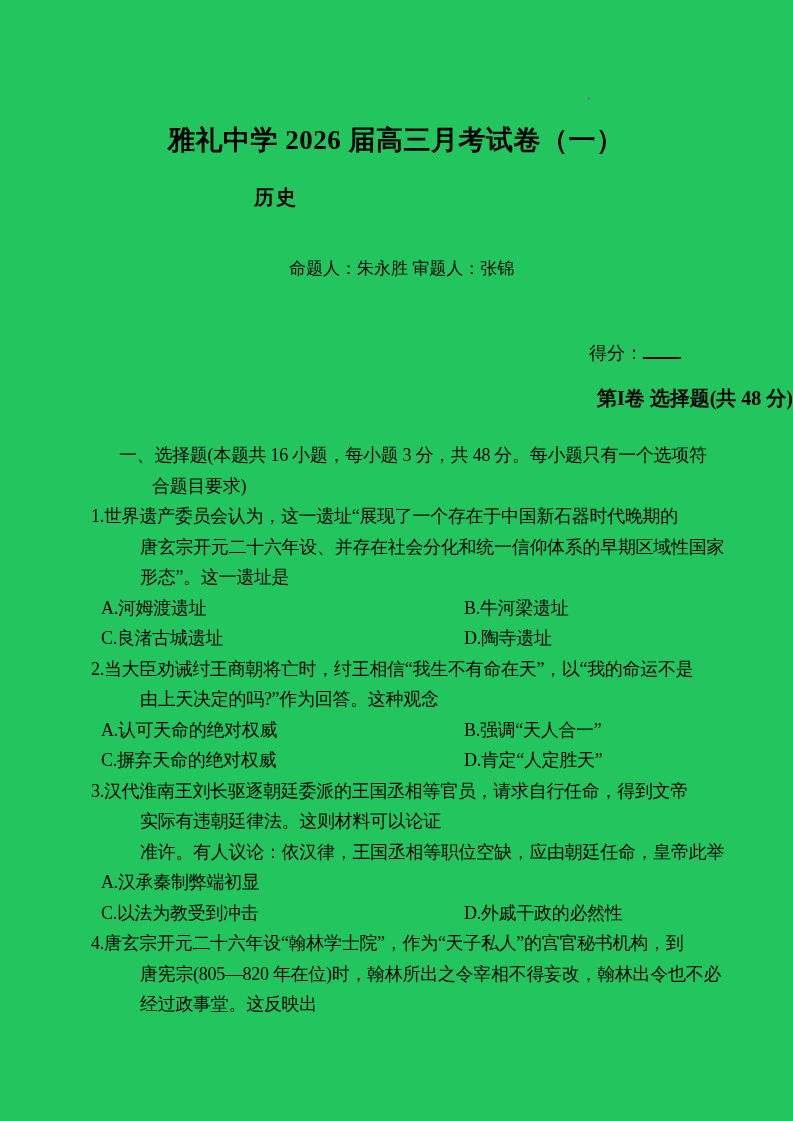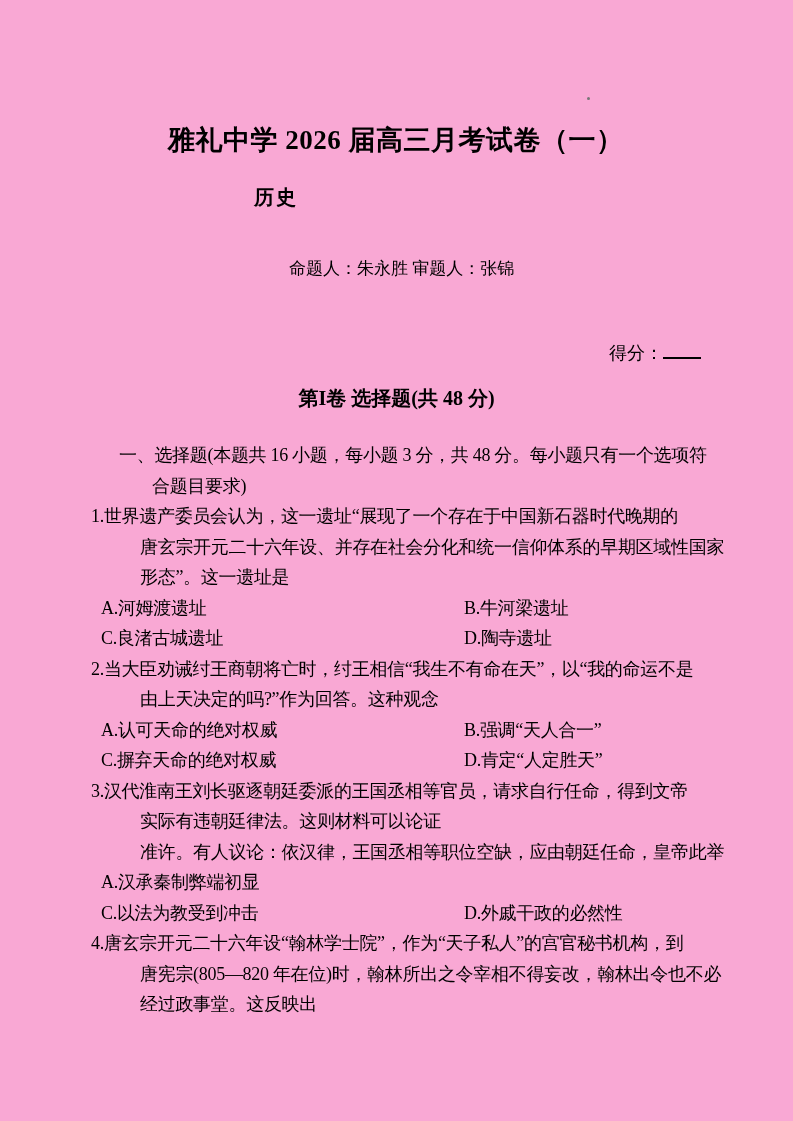--- a/index.html
+++ b/index.html
@@ -4,21 +4,21 @@
 <style>
   html, body {
     margin: 0;
     padding: 0;
     background: #ffffff;
   }
   .page {
     position: relative;
     width: 793px;
     height: 1121px;
-    background: #f9a8d4;
+    background: #22c55e;
     color: #000000;
     font-family: "Liberation Serif", "DejaVu Serif", serif;
     overflow: hidden;
   }
   .abs { position: absolute; }
 
   .doc-title {
     left: 168px;
     top: 122px;
     font-size: 27px;
@@ -45,34 +45,33 @@
     top: 306px;
     font-size: 18px;
     letter-spacing: -0.3px;
     white-space: nowrap;
   }
   .doc-score {
     left: 589px;
     top: 337px;
     font-size: 18px;
     white-space: nowrap;
-    margin-left: 20px;
   }
   .score-blank {
     display: inline-block;
     width: 38px;
     height: 20px;
     border-bottom: 2px solid #000;
     vertical-align: baseline;
   }
   .section-heading {
     left: 0;
     top: 385px;
     width: 100%;
-    text-align: center;
+    text-align: right;
     font-size: 20px;
     font-weight: bold;
     white-space: nowrap;
   }
   .body-text {
     left: 7px;
     top: 440px;
     width: 793px;
   }
   .line {

